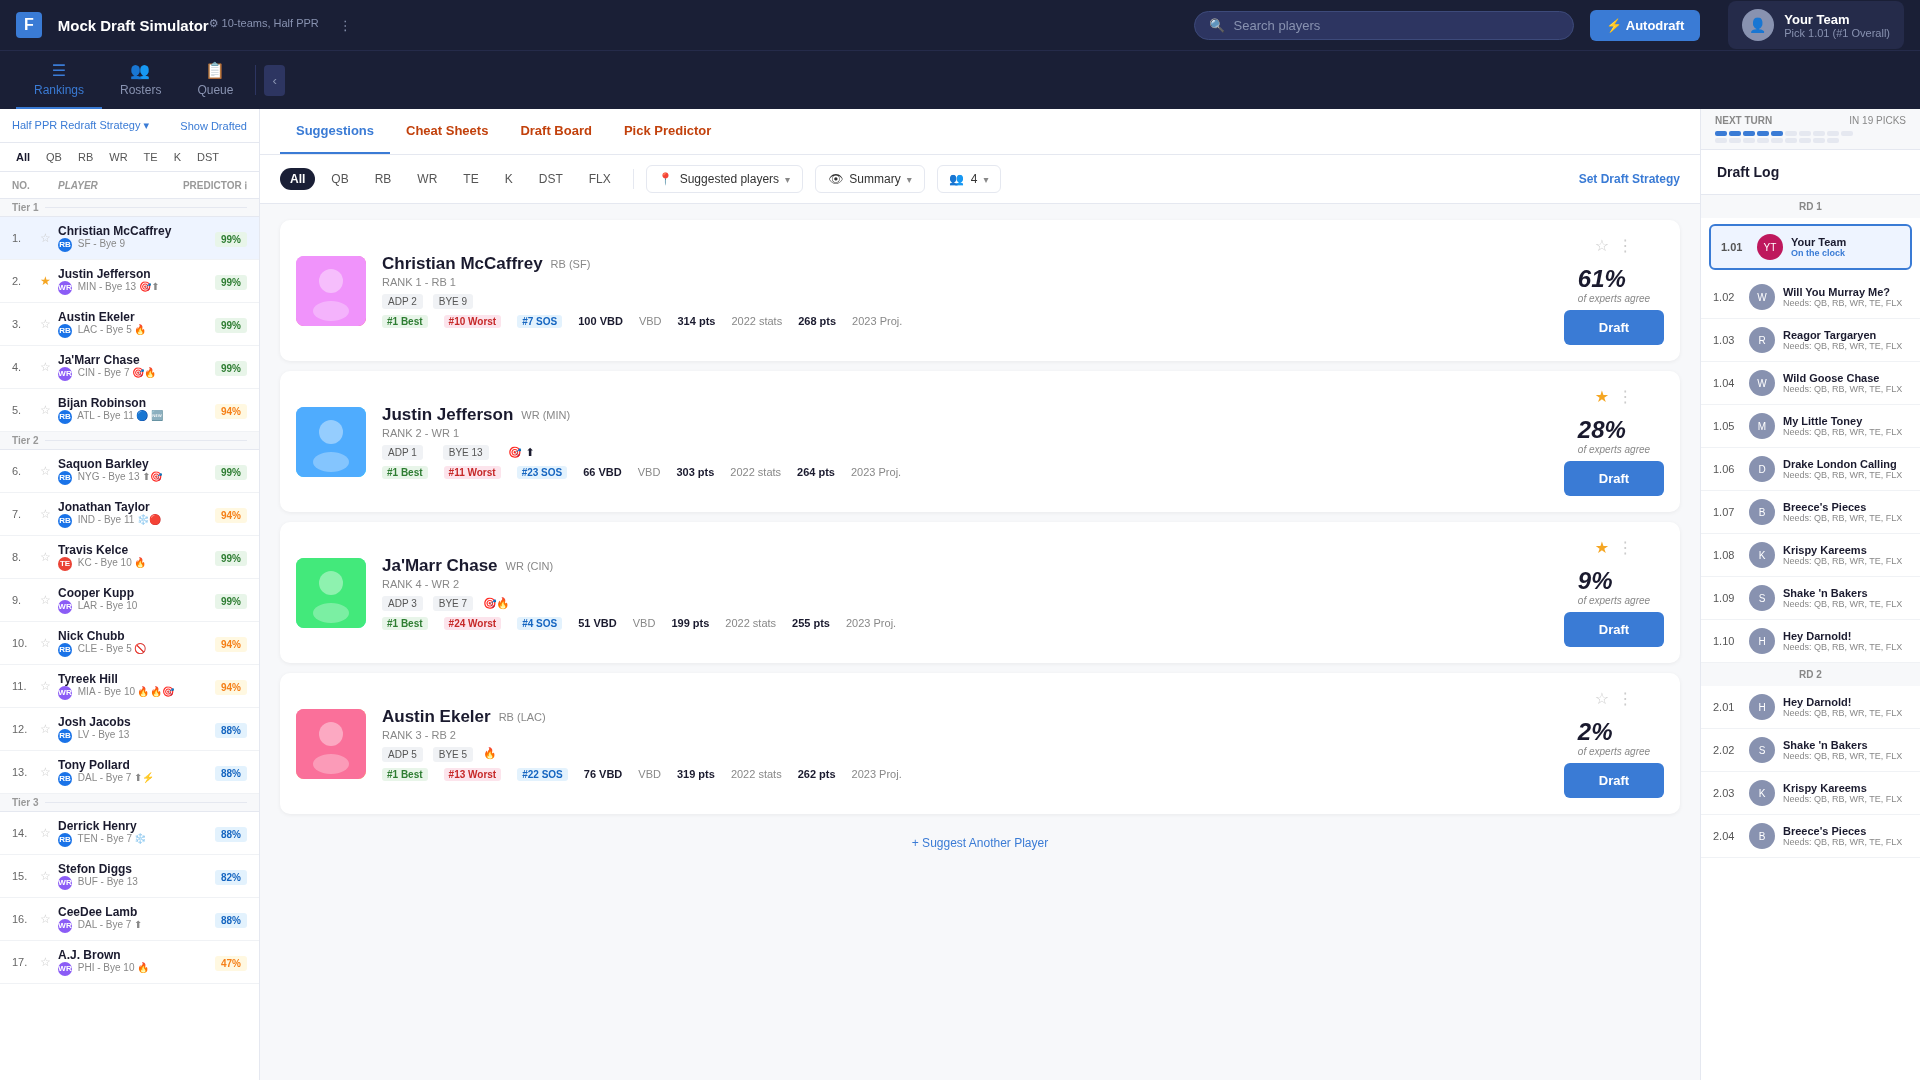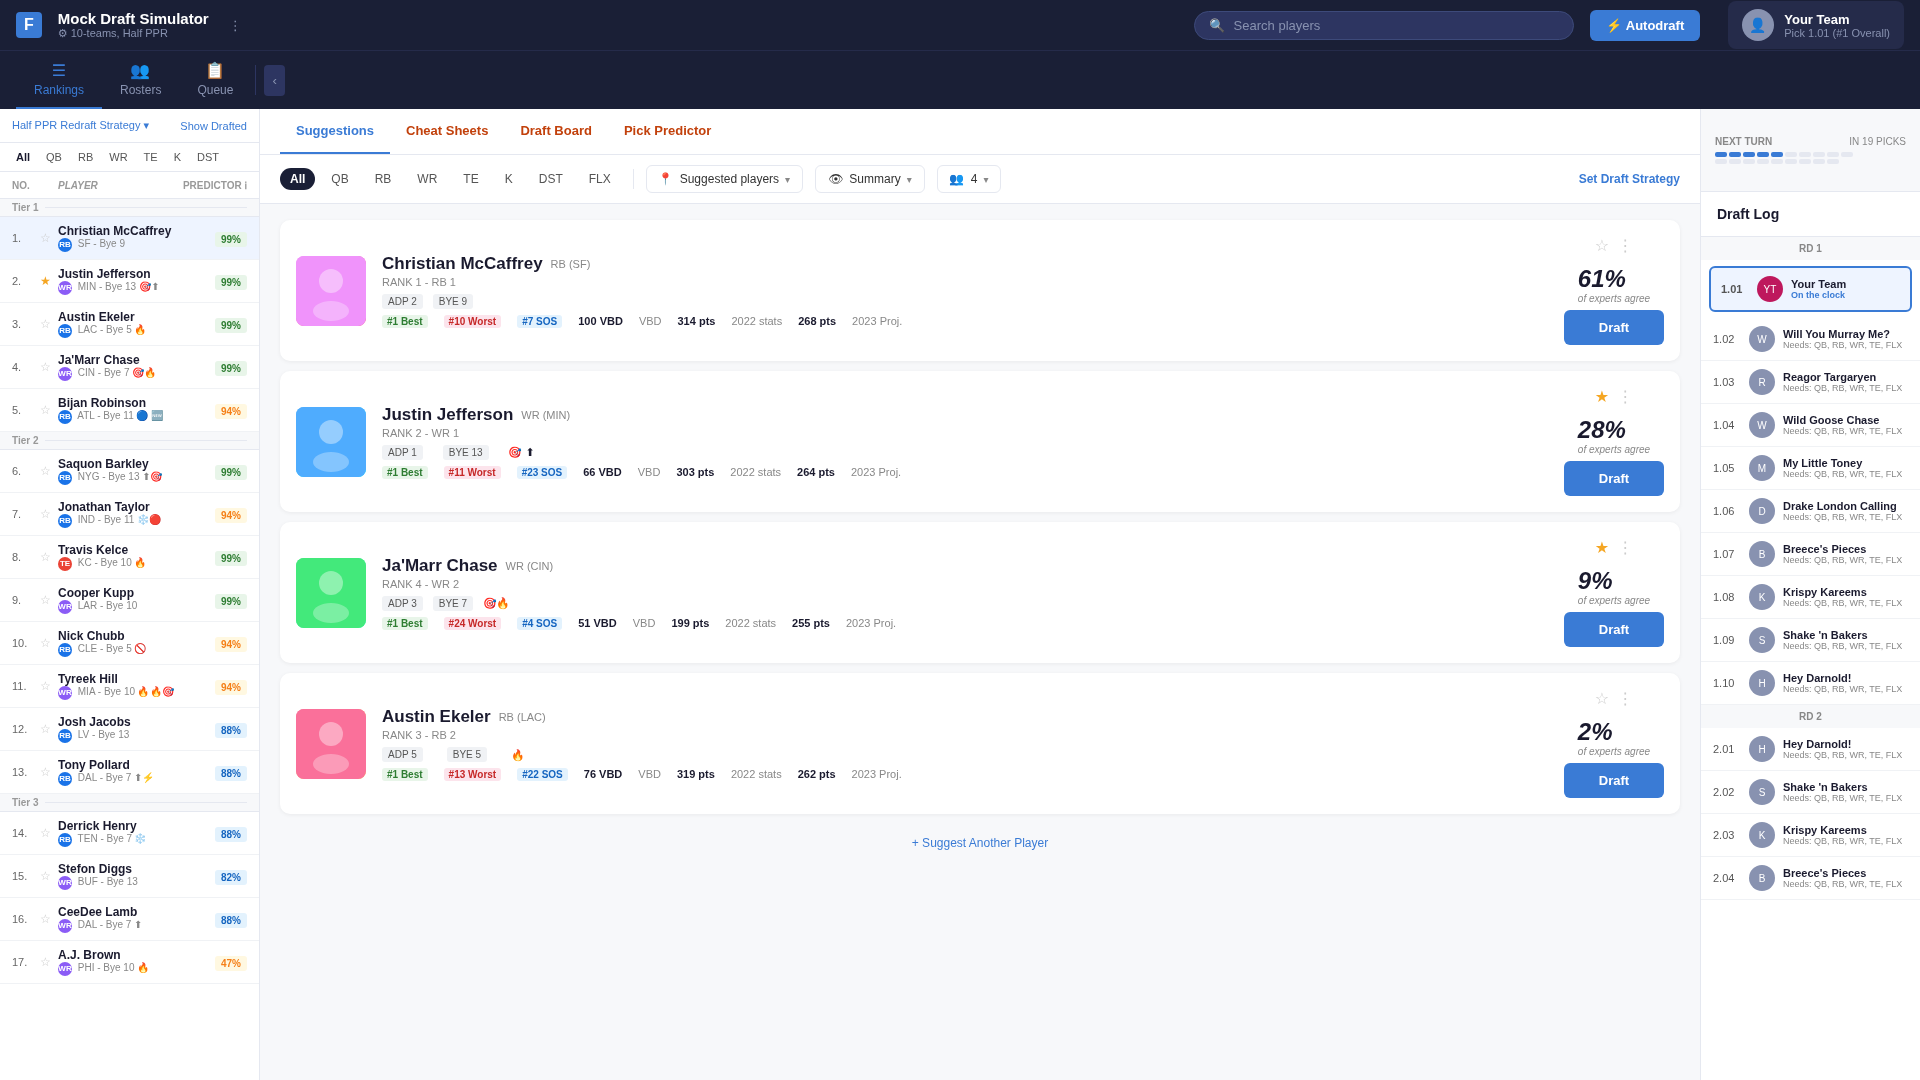--- a/index.html
+++ b/index.html
@@ -3,21 +3,21 @@
   <meta charset="utf-8">
   <style>
     * { box-sizing: border-box; margin: 0; padding: 0; }
     body { font-family: -apple-system, BlinkMacSystemFont, 'Segoe UI', sans-serif; background: #f0f2f5; font-size: 13px; color: #1a1a2e; }
 
     
     .top-nav { background: #1a1f36; display: flex; align-items: center; height: 50px; padding: 0 16px; gap: 16px; }
     .app-logo { background: #3a7bd5; color: white; font-weight: 900; font-size: 16px; padding: 4px 8px; border-radius: 4px; }
     .app-title { color: white; font-weight: 700; font-size: 15px; }
     .app-subtitle { color: #8892b0; font-size: 11px; }
-    .title-block { display: flex; flex-direction: column; }
+    .title-block { display: flex; flex-direction: row; }
     .top-nav-dots { color: #8892b0; margin-left: 4px; cursor: pointer; }
     .search-bar { margin-left: auto; background: #2d3561; border: 1px solid #3d4a7a; border-radius: 20px; display: flex; align-items: center; padding: 6px 14px; gap: 8px; width: 380px; }
     .search-bar input { background: transparent; border: none; outline: none; color: white; width: 100%; font-size: 13px; }
     .search-bar input::placeholder { color: #8892b0; }
     .search-icon { color: #8892b0; font-size: 13px; }
     .autodraft-btn { background: #3a7bd5; color: white; border: none; border-radius: 6px; padding: 8px 16px; font-size: 13px; font-weight: 600; cursor: pointer; white-space: nowrap; }
     .your-team-badge { display: flex; align-items: center; gap: 10px; background: #252b4a; border-radius: 8px; padding: 8px 14px; margin-left: 12px; }
     .your-team-avatar { width: 32px; height: 32px; border-radius: 50%; background: #8892b0; display: flex; align-items: center; justify-content: center; color: white; font-size: 14px; }
     .your-team-text { display: flex; flex-direction: column; }
     .your-team-name { color: white; font-weight: 700; font-size: 13px; }
@@ -535,21 +535,21 @@
               <circle cx="35" cy="25" r="12" fill="#fff" opacity="0.4"></circle>
               <ellipse cx="35" cy="55" rx="18" ry="10" fill="#fff" opacity="0.3"></ellipse>
             </svg>
         </div>
         <div class="player-info">
           <div style="display:flex;align-items:center;gap:8px;margin-bottom:2px;">
             <span class="player-name">Austin Ekeler</span>
             <span style="font-size:11px;color:#888;font-weight:500;">RB (LAC)</span>
           </div>
           <div style="font-size:11px;color:#888;margin-bottom:6px;">RANK 3 - RB 2</div>
-          <div style="display:flex;gap:24px;align-items:flex-end;font-size:11px;margin-bottom:6px;">
+          <div style="display:flex;gap:10px;align-items:flex-start;font-size:11px;margin-bottom:6px;">
             <span style="background:#f0f2f5;padding:2px 6px;border-radius:3px;font-size:10px;color:#555;">ADP 5</span>
             <span style="background:#f0f2f5;padding:2px 6px;border-radius:3px;font-size:10px;color:#555;">BYE 5</span>
             <span>🔥</span>
           </div>
           <div class="player-stats">
             <span class="tag tag-best">#1 Best</span>
             <span class="tag tag-worst">#13 Worst</span>
             <span class="tag tag-sos">#22 SOS</span>
             <span class="vbd">76 VBD</span>
             <span style="color:#888;">VBD</span>
@@ -570,21 +570,21 @@
           </div>
           <button class="draft-btn">Draft</button>
         </div>
       </div>
 
       <div class="suggest-another">+ Suggest Another Player</div>
     </div>
   </div>
 
   <div class="right-sidebar">
-    <div style="padding:27px 14px;background:#f7f8fa;border-bottom:1px solid #e5e8f0;">
+    <div style="padding:6px 14px;background:#f7f8fa;border-bottom:1px solid #e5e8f0;">
       <div style="display:flex;justify-content:space-between;align-items:center;">
         <span style="font-size:10px;font-weight:700;color:#888;">NEXT TURN</span>
         <span style="font-size:10px;color:#888;">IN 19 PICKS</span>
       </div>
       <div style="display:flex;gap:2px;margin-top:5px;">
         <div style="width:12px;height:5px;background:#3a7bd5;border-radius:2px;"></div>
         <div style="width:12px;height:5px;background:#3a7bd5;border-radius:2px;"></div>
         <div style="width:12px;height:5px;background:#3a7bd5;border-radius:2px;"></div>
         <div style="width:12px;height:5px;background:#3a7bd5;border-radius:2px;"></div>
         <div style="width:12px;height:5px;background:#3a7bd5;border-radius:2px;"></div>

